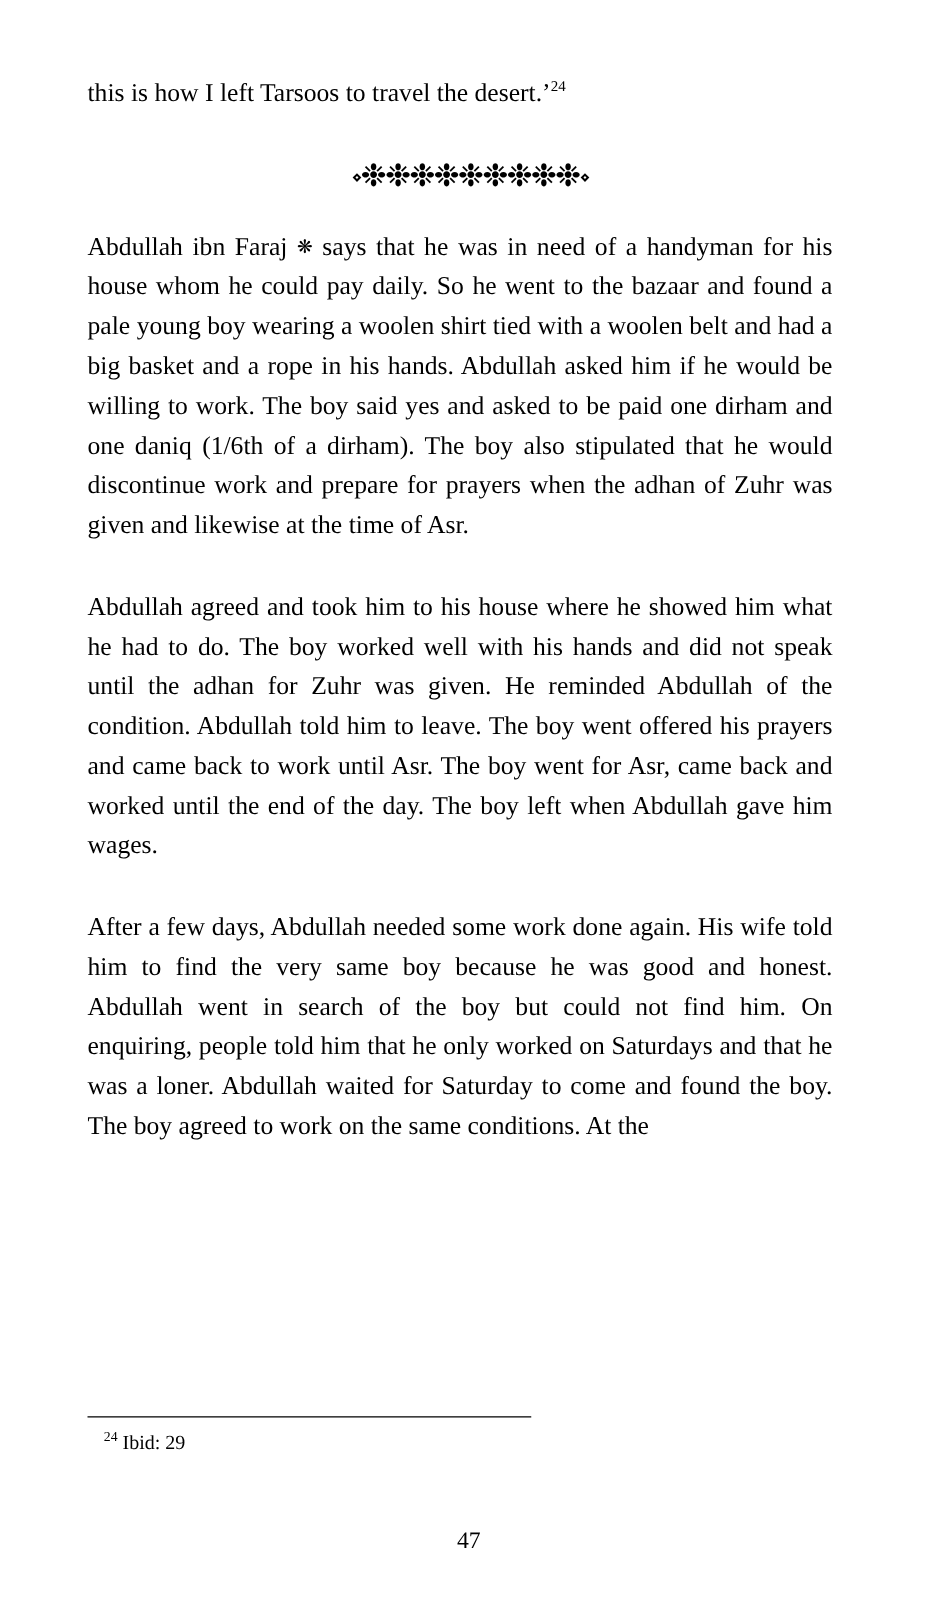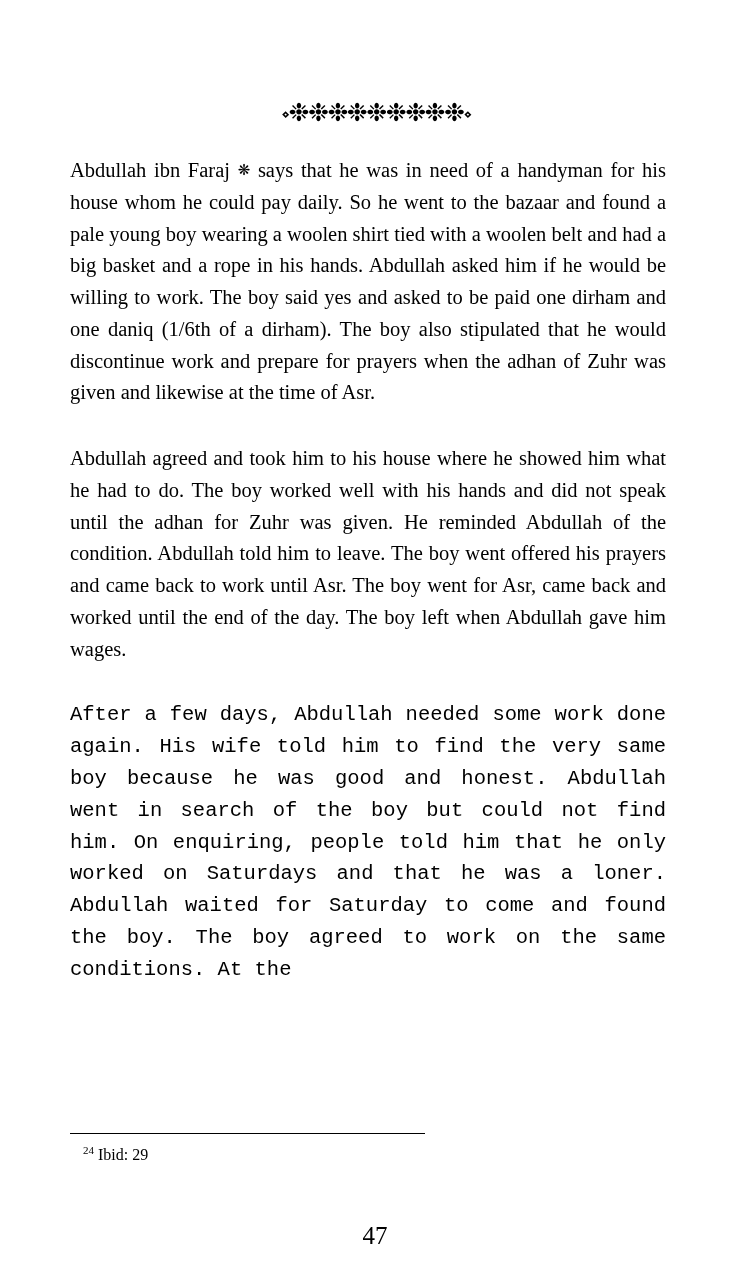--- a/index.html
+++ b/index.html
@@ -58,21 +58,20 @@
   p.body-par {
     font-size: 20.5px;
     line-height: 1.55;
     text-align: justify;
     text-justify: inter-word;
     margin: 0 16px 34px 0;
     hyphens: none;
   }
   p.body-par:last-of-type {
     margin-bottom: 0;
-    font-family: Liberation Mono, monospace;
   }
   .sym-allah {
     font-family: "DejaVu Sans", sans-serif;
     font-size: 15px;
     vertical-align: 2px;
   }
   .footnote-rule {
     position: absolute;
     left: 70px;
     top: 1133px;
@@ -91,31 +90,32 @@
     font-size: 11px;
     vertical-align: super;
     line-height: 0;
   }
   .page-number {
     position: absolute;
     left: 0;
     top: 1222px;
     width: 750px;
     text-align: center;
-    font-size: 25px;
+    font-size: 19px;
     font-family: "Liberation Serif", serif;
   }
 </style>
 </head>
 <body>
 
 <div class="page">
 
   <div class="content">
 
+    <p class="carryover"><span>this is how I left Tarsoos to travel the desert.’</span><sup>24</sup></p>
 
     <div class="ornament"><span class="tip">⋄</span><span>❉❉❉❉❉❉❉❉❉</span><span class="tip">⋄</span></div>
 
     <p class="body-par"><span>Abdullah ibn Faraj </span><span class="sym-allah">❋</span><span> says that he was in need of a handyman for his house whom he could pay daily. So he went to the bazaar and found a pale young boy wearing a woolen shirt tied with a woolen belt and had a big basket and a rope in his hands. Abdullah asked him if he would be willing to work. The boy said yes and asked to be paid one dirham and one daniq (1/6th of a dirham). The boy also stipulated that he would discontinue work and prepare for prayers when the adhan of Zuhr was given and likewise at the time of Asr.</span></p>
 
     <p class="body-par">Abdullah agreed and took him to his house where he showed him what he had to do. The boy worked well with his hands and did not speak until the adhan for Zuhr was given. He reminded Abdullah of the condition. Abdullah told him to leave. The boy went offered his prayers and came back to work until Asr. The boy went for Asr, came back and worked until the end of the day. The boy left when Abdullah gave him wages.</p>
 
     <p class="body-par">After a few days, Abdullah needed some work done again. His wife told him to find the very same boy because he was good and honest. Abdullah went in search of the boy but could not find him. On enquiring, people told him that he only worked on Saturdays and that he was a loner. Abdullah waited for Saturday to come and found the boy. The boy agreed to work on the same conditions. At the</p>
 
   </div>

